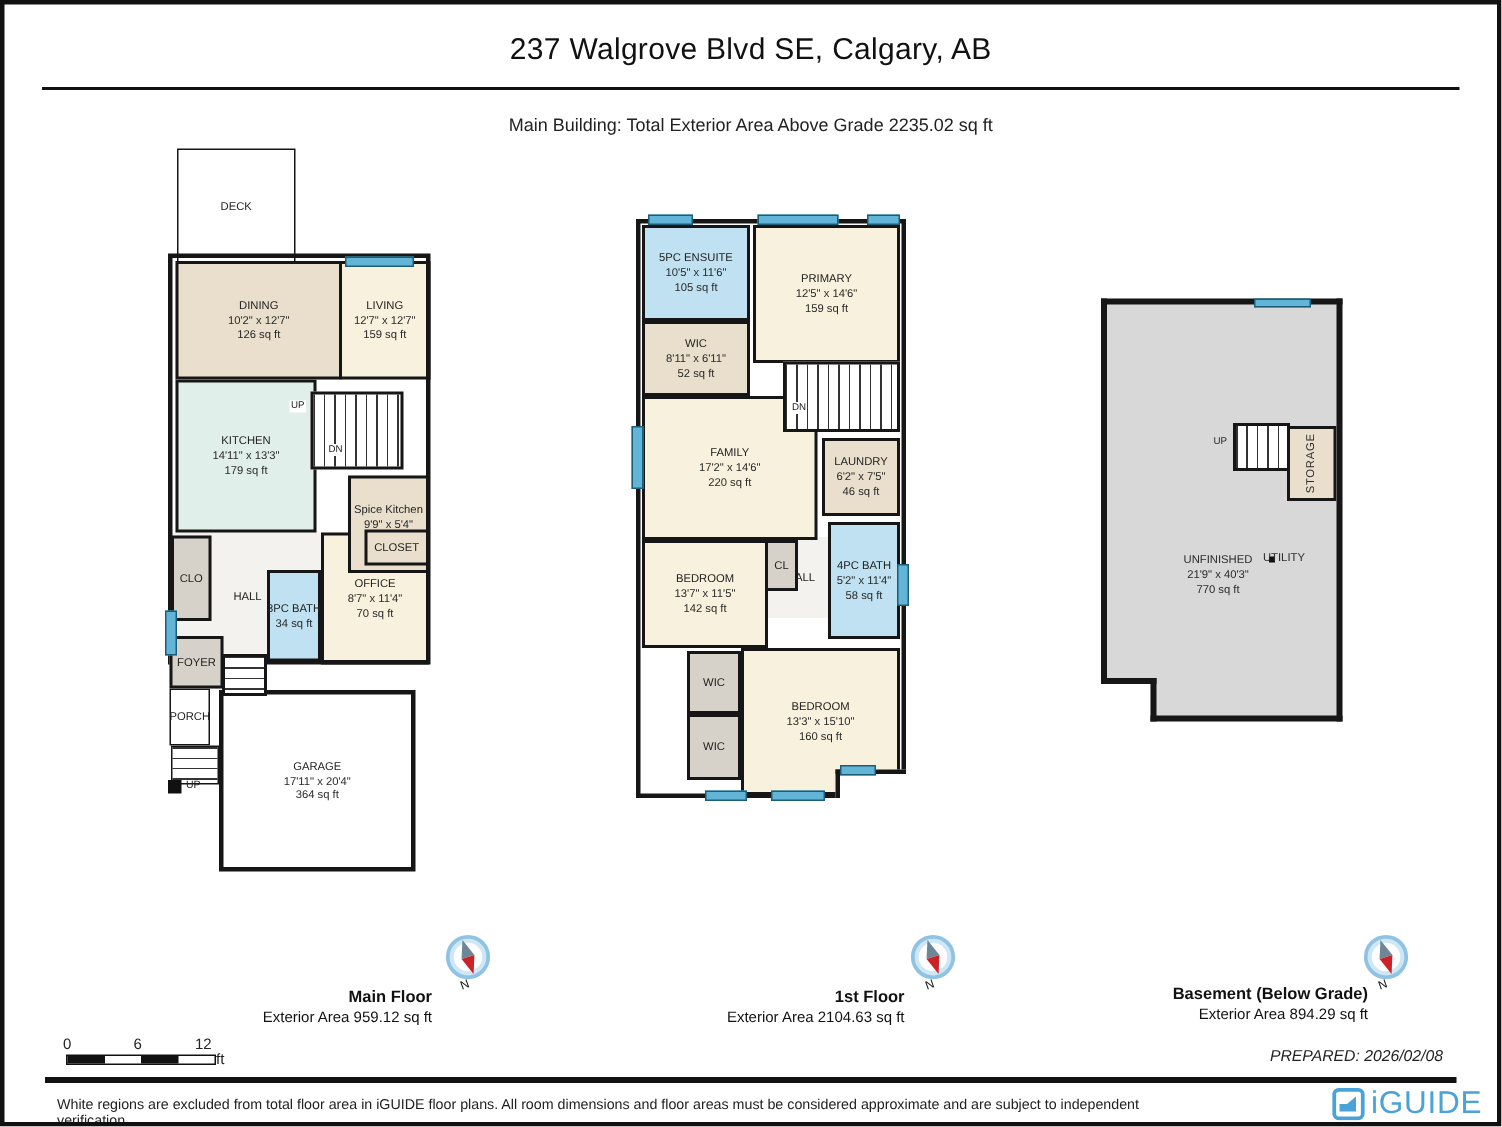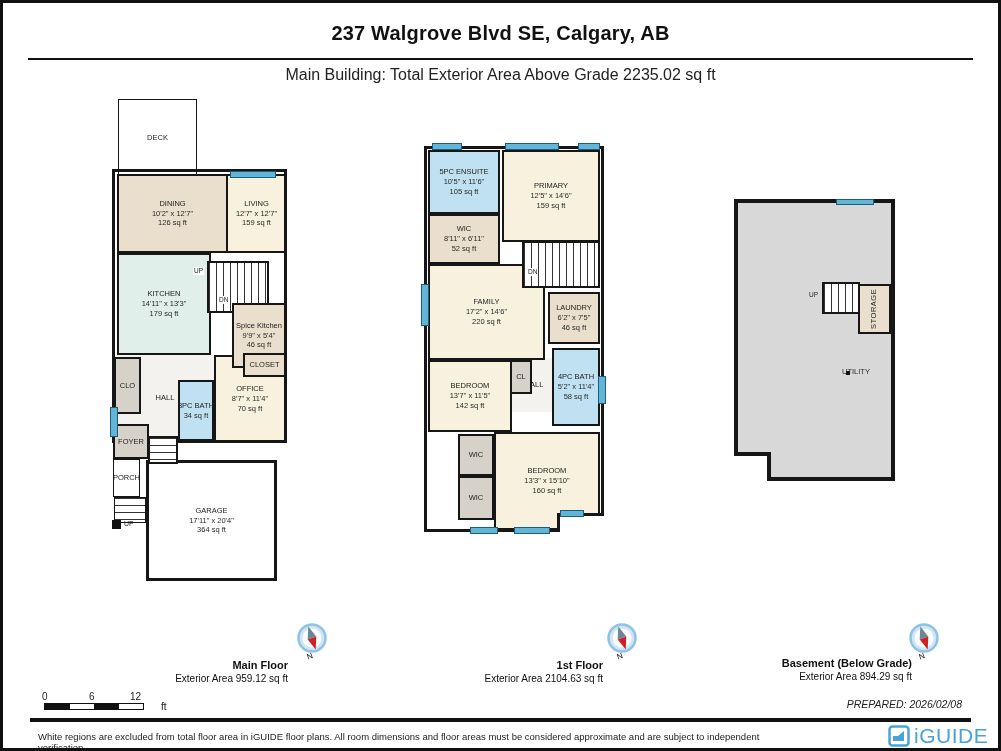--- a/index.html
+++ b/index.html
@@ -2,23 +2,23 @@
 <html><head>
 <meta charset="utf-8">
 <style>
   html,body{margin:0;padding:0;}
   body{
     width:1001px;height:751px;position:relative;background:#ffffff;
     font-family:"Liberation Sans",sans-serif;color:#111;overflow:hidden;
   }
   .abs{position:absolute;box-sizing:border-box;}
   .page-border{position:absolute;inset:0;border:3px solid #111;pointer-events:none;z-index:60;}
-  .title{position:absolute;left:0;top:22px;width:100%;text-align:center;font-size:20px;font-weight:bold;letter-spacing:.2px;}
+  .title{position:absolute;left:0;top:22px;width:100%;text-align:center;font-size:20px;font-weight:normal;letter-spacing:.2px;}
   .title-rule{position:absolute;left:28px;top:58px;width:945px;height:2px;background:#111;}
-  .subtitle{position:absolute;left:0;top:66px;width:100%;text-align:center;font-size:16px;color:#222;}
+  .subtitle{position:absolute;left:0;top:76px;width:100%;text-align:center;font-size:12px;color:#222;}
   .room{position:absolute;box-sizing:border-box;border:2px solid #161616;display:flex;flex-direction:column;align-items:center;justify-content:center;text-align:center;line-height:1.3;}
   .room div{font-size:7.5px;color:#2a2a2a;white-space:nowrap;}
   .room .rname{color:#222;}
   .thick{border-width:3px;}
   .thin{border-width:1.5px;}
   .noborder{border:none;}
   .cream{background:#f8f1dd;} .beige{background:#e9dfcc;} .blue{background:#bfe1f1;}
   .teal{background:#e0efe9;} .grey{background:#d6d2c9;} .lgrey{background:#f4f2ee;}
   .white{background:#ffffff;} .bgrey{background:#d8d8d8;}
   .vstripes{background:#fff repeating-linear-gradient(to right,#333 0 1px,transparent 1px 7px);}
@@ -70,21 +70,21 @@
   </div>
   <div class="room teal" style="left:117px;top:253px;width:94px;height:102px;z-index:2">
     <div class="rname">KITCHEN</div>
     <div>14'11" x 13'3"</div>
     <div>179 sq ft</div>
   </div>
   <div class="abs vstripes" style="left:207px;top:261px;width:62px;height:52px;border:2px solid #161616;z-index:3"></div>
   <div class="chip" style="left:193px;top:267px">UP</div>
   <div class="chip" style="left:218px;top:296px">DN</div>
 
-  <div class="room beige" style="left:232px;top:303px;width:54px;height:65px;z-index:3">
+  <div class="room beige" style="left:232px;top:317px;width:54px;height:65px;z-index:3">
     <div class="rname">Spice Kitchen</div>
     <div>9'9" x 5'4"</div>
     <div>46 sq ft</div>
   </div>
   <div class="room beige" style="left:243px;top:353px;width:43px;height:24px;z-index:3">
     <div class="rname">CLOSET</div>
   </div>
   <div class="room cream" style="left:214px;top:355px;width:72px;height:88px;z-index:2">
     <div class="rname">OFFICE</div>
     <div>8'7" x 11'4"</div>
@@ -192,20 +192,25 @@
   <div class="wall" style="left:33px;top:278px;width:128px;height:4px"></div>
   <div class="wall" style="left:33px;top:253px;width:4px;height:29px"></div>
   <div class="wall" style="left:0;top:253px;width:37px;height:4px"></div>
   <div class="wall" style="left:0;top:0;width:4px;height:257px"></div>
   <div class="window" style="left:102px;top:0;width:36px;height:4px"></div>
   <div class="abs vstripes" style="left:88px;top:83px;width:38px;height:32px;border:2px solid #161616"></div>
   <div class="chip" style="left:74px;top:92px;background:transparent">UP</div>
   <div class="room beige" style="left:124px;top:85px;width:33px;height:50px">
     <div class="vert-text">STORAGE</div>
   </div>
+  <div class="abs" style="left:28px;top:169px;width:100px;text-align:center;line-height:1.35">
+    <div style="font-size:7.5px;color:#2a2a2a">UNFINISHED</div>
+    <div style="font-size:7.5px;color:#2a2a2a">21'9" x 40'3"</div>
+    <div style="font-size:7.5px;color:#2a2a2a">770 sq ft</div>
+  </div>
   <div class="marker" style="left:112px;top:172px;width:4px;height:4px"></div>
   <div class="abs" style="left:108px;top:168px;width:48px;font-size:7.5px;color:#2a2a2a">UTILITY</div>
 </div>
 
 <div class="floor-label" style="left:98px;top:659px">
   <div class="fname">Main Floor</div>
   <div class="farea">Exterior Area 959.12 sq ft</div>
 </div>
 <div class="floor-label" style="left:413px;top:659px">
   <div class="fname">1st Floor</div>
@@ -251,21 +256,21 @@
 </div>
 
 <div class="abs" style="left:44px;top:691px;width:130px;height:22px">
   <div class="scale-num" style="left:-2px;top:0">0</div>
   <div class="scale-num" style="left:45px;top:0">6</div>
   <div class="scale-num" style="left:86px;top:0">12</div>
   <div class="abs" style="left:0;top:12px;width:100px;height:7px;border:1px solid #111;background:#fff">
     <div class="seg" style="left:0;width:25%;background:#111"></div>
     <div class="seg" style="left:50%;width:25%;background:#111"></div>
   </div>
-  <div class="scale-num" style="left:117px;top:10px">ft</div>
+  <div class="scale-num" style="left:100px;top:10px">ft</div>
 </div>
 
 <div class="prepared" style="left:760px;top:698px;width:202px">PREPARED: 2026/02/08</div>
 <div class="divider" style="left:30px;top:718px;width:941px;height:4px"></div>
 <div class="disclaimer" style="left:38px;top:731px;width:740px">White regions are excluded from total floor area in iGUIDE floor plans. All room dimensions and floor areas must be considered approximate and are subject to independent verification.</div>
 <div class="brand" style="left:888px;top:724px">
   <svg width="22" height="22" viewBox="0 0 22 22">
     <rect x="1.5" y="1.5" width="19" height="19" rx="3" fill="none" stroke="#4aa3d8" stroke-width="2.5"></rect>
     <rect x="5" y="11" width="5" height="5" fill="#4aa3d8"></rect>
     <polygon points="10,11 16,6 16,16 10,16" fill="#4aa3d8"></polygon>

